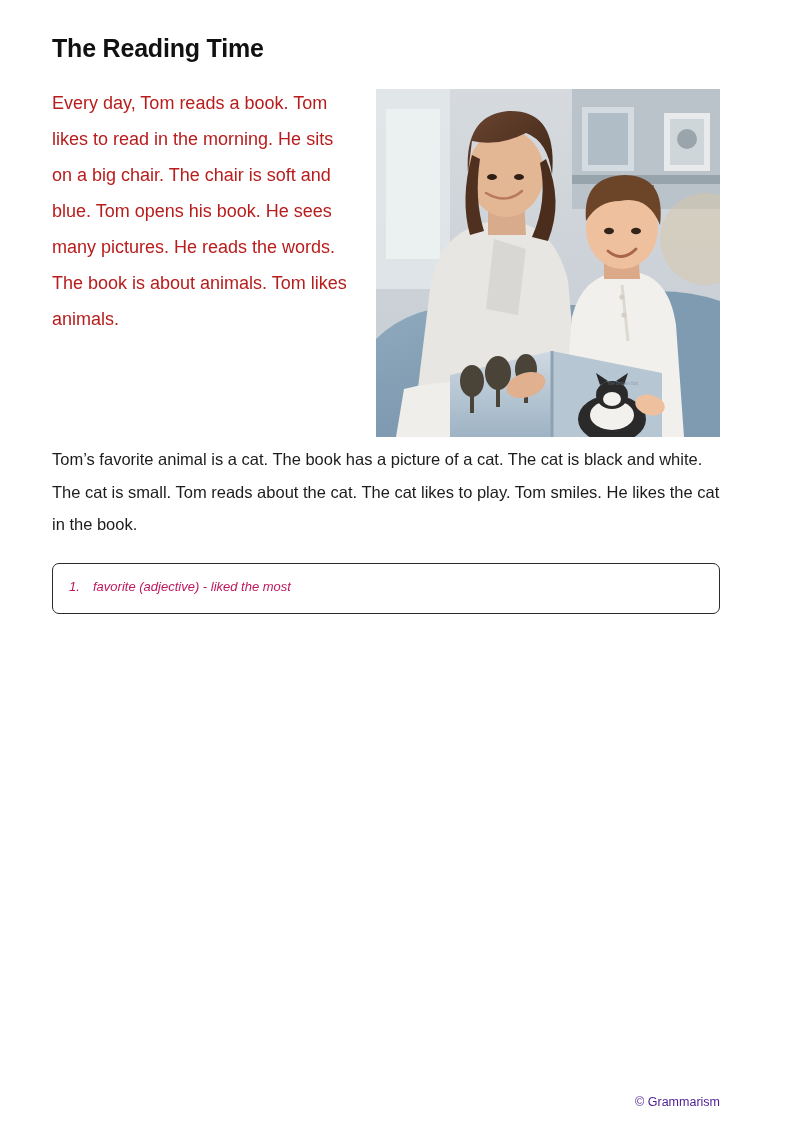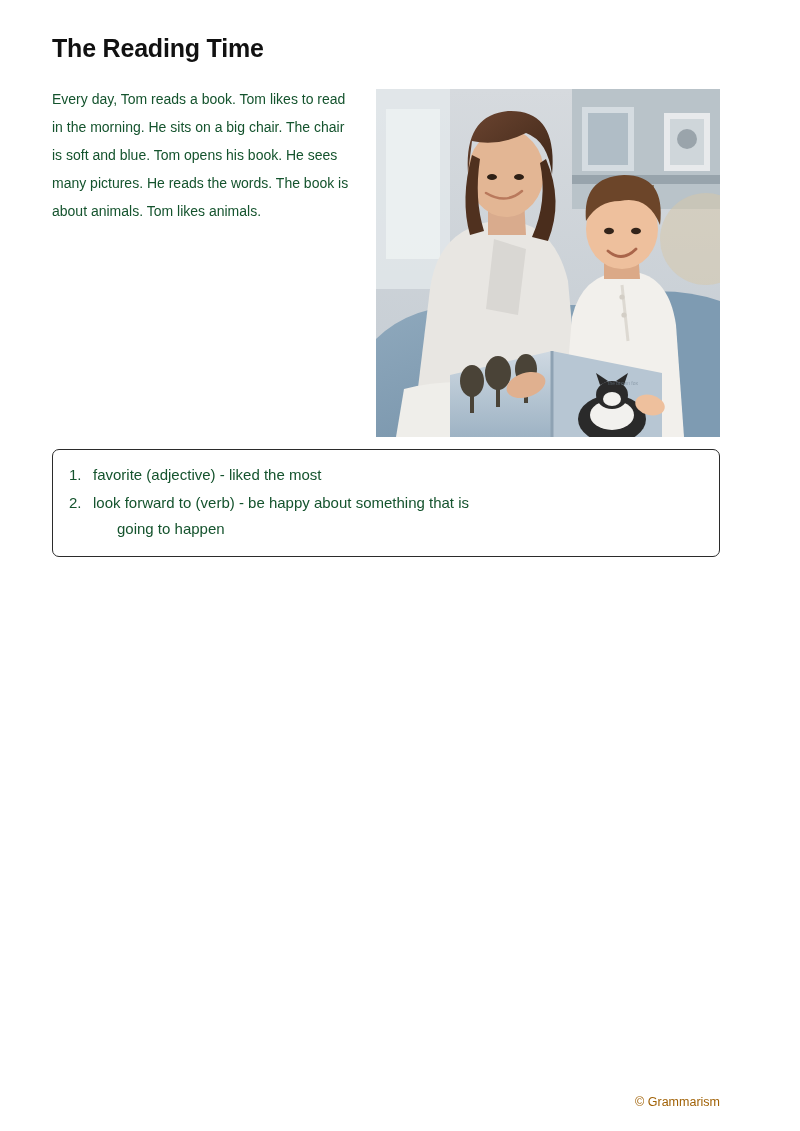--- a/index.html
+++ b/index.html
@@ -44,55 +44,56 @@
   }
   .figure svg { display: block; width: 100%; height: 100%; }
   p.body-text {
     font-size: 16.5px;
     line-height: 1.98;
     margin: 0 0 22px 0;
     color: #1c1c1c;
     text-align: left;
   }
   p.intro-text {
-    font-size: 14px;
+    font-size: 18px;
     line-height: 2.0;
     margin: 0 0 14px 0;
-    color: #14532d;
+    color: #b91c1c;
     width: 330px;
   }
   .clear { clear: both; }
   .vocab-box {
     border: 1.5px solid #2b2b2b;
     border-radius: 7px;
     padding: 12px 16px 13px 16px;
     margin-top: 6px;
   }
   .vocab-list {
     margin: 0;
     padding: 0;
     list-style: none;
     counter-reset: vocab;
   }
   .vocab-list li {
-    font-size: 15px;
+    font-size: 13px;
     line-height: 1.72;
-    color: #14532d;
+    color: #be185d;
     padding-left: 24px;
     text-indent: -24px;
     margin-bottom: 2px;
+    font-style: italic;
   }
   .vocab-list li .num { display: inline-block; width: 24px; text-indent: 0; }
   .vocab-list li .cont { display: block; text-indent: 0; padding-left: 24px; }
   .footer {
     position: absolute;
     right: 52px;
     bottom: 22px;
     font-size: 12.5px;
-    color: #a16207;
+    color: #4c1d95;
   }
 </style>
 </head>
 <body>
 
 <div class="page">
 
   <h1 class="title">The Reading Time</h1>
 
   <div class="intro-block">
@@ -188,28 +189,25 @@
 
         <ellipse cx="274" cy="316" rx="15" ry="10" fill="#eec09d" transform="rotate(14 274 316)"></ellipse>
       </svg>
     </div>
 
     <p class="intro-text">Every day, Tom reads a book. Tom likes to read in the morning. He sits on a big chair. The chair is soft and blue. Tom opens his book. He sees many pictures. He reads the words. The book is about animals. Tom likes animals.</p>
 
     <div class="clear"></div>
   </div>
 
+  <p class="body-text">Tom’s favorite animal is a cat. The book has a picture of a cat. The cat is black and white. The cat is small. Tom reads about the cat. The cat likes to play. Tom smiles. He likes the cat in the book.</p>
 
   <div class="vocab-box">
     <ul class="vocab-list">
       <li>
         <span class="num">1.</span><span>favorite (adjective) - liked the most</span>
       </li>
-      <li>
-        <span class="num">2.</span><span>look forward to (verb) - be happy about something that is</span>
-        <span class="cont">going to happen</span>
-      </li>
     </ul>
   </div>
 
   <div class="footer">© Grammarism</div>
 
 </div>
 
 </body></html>

